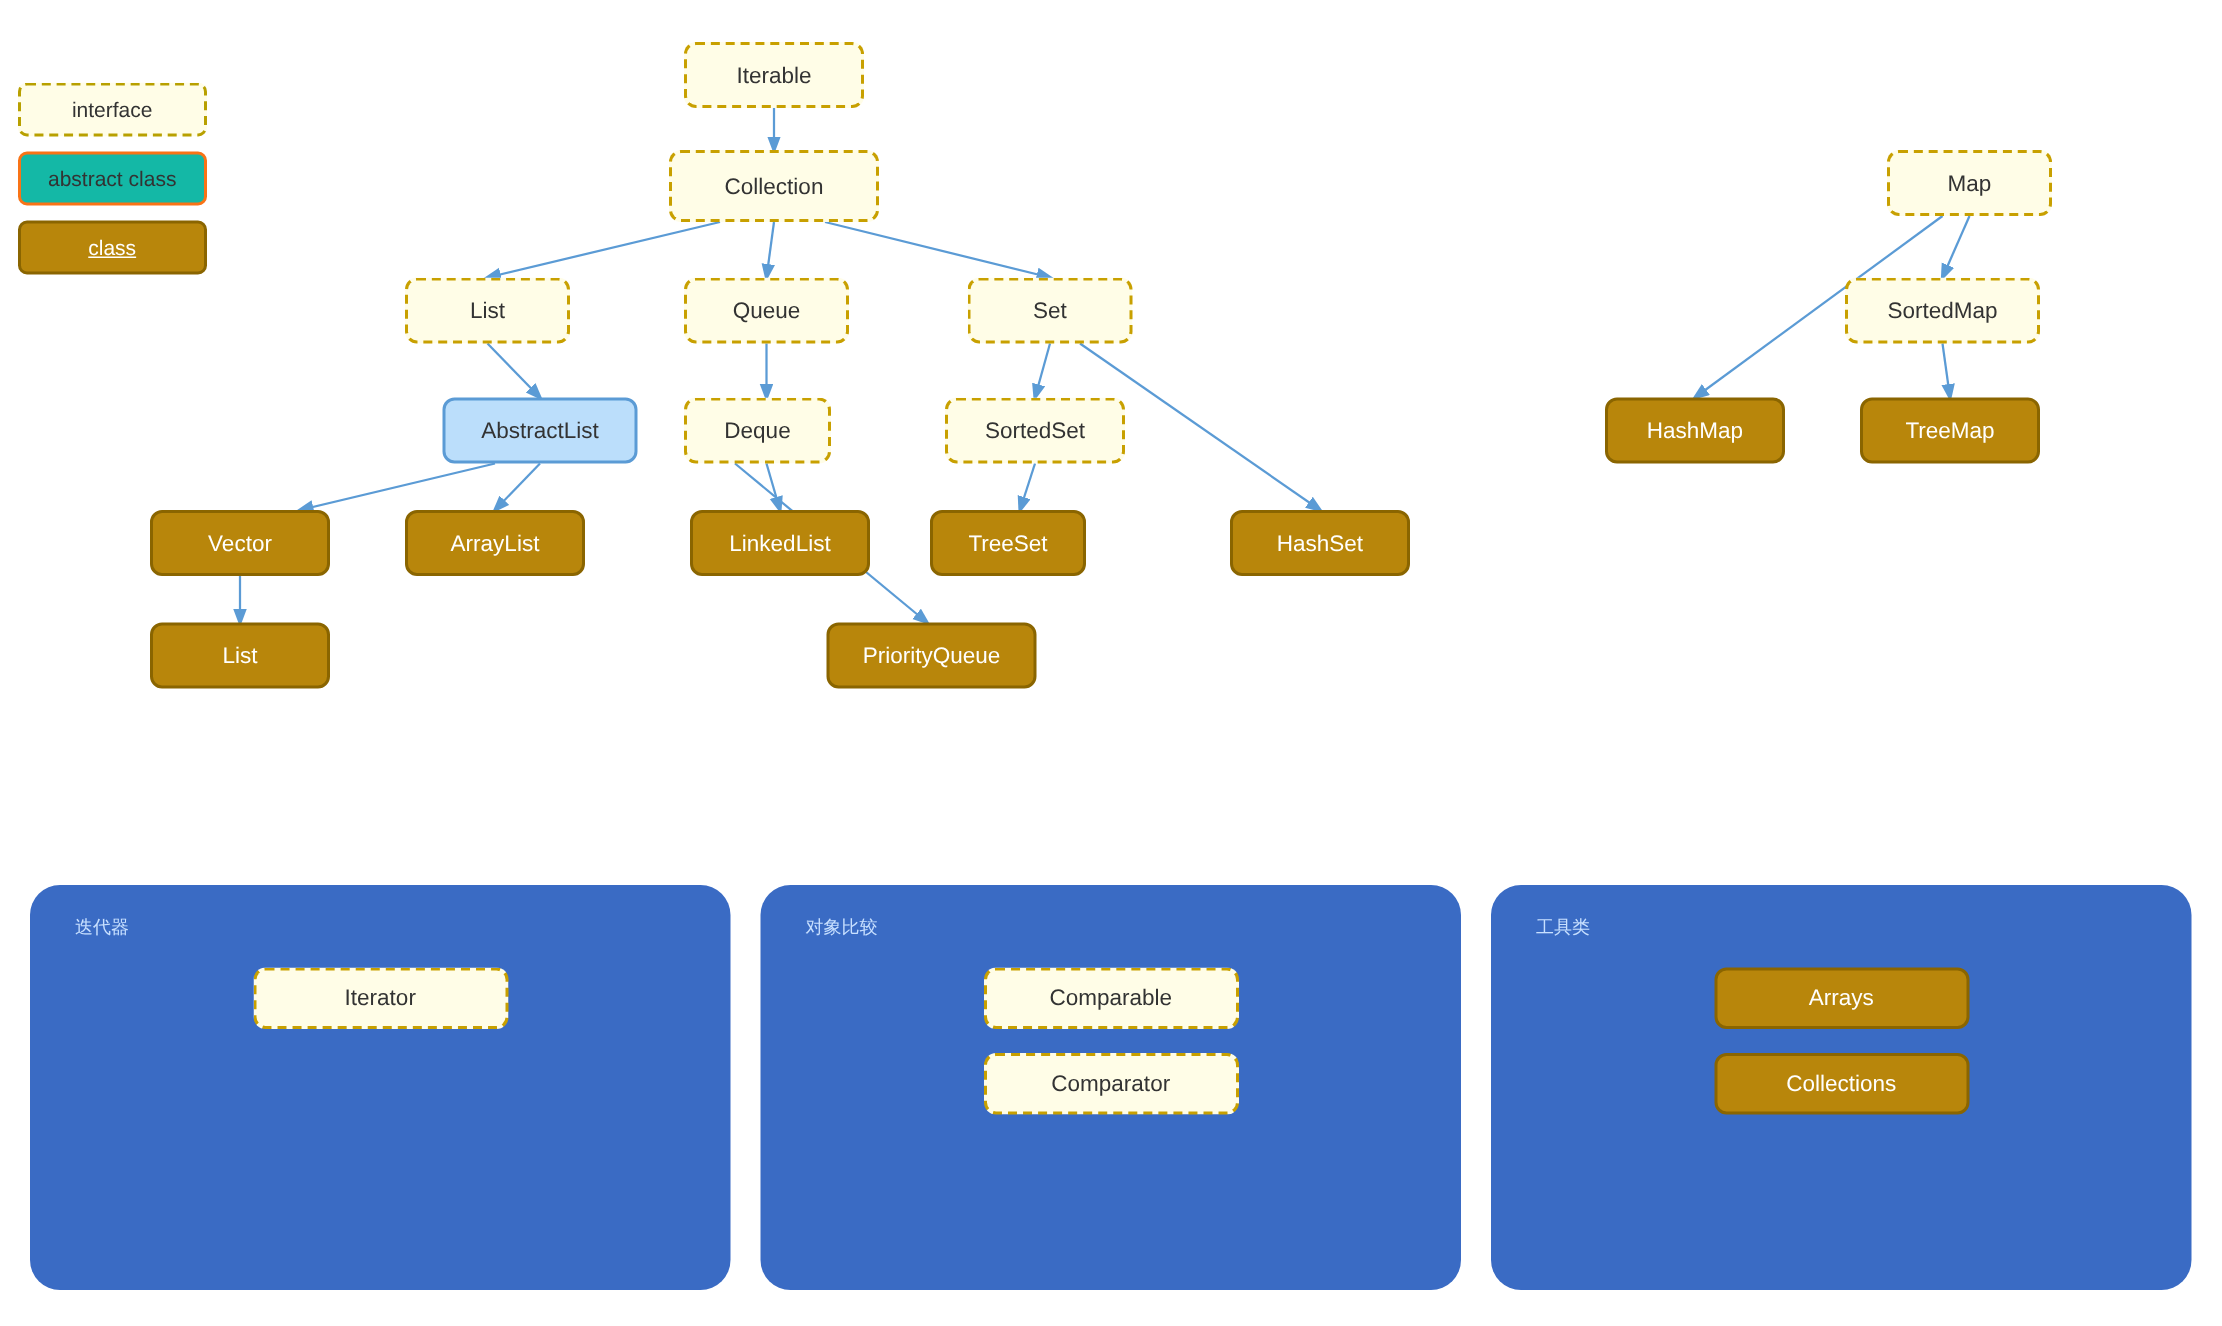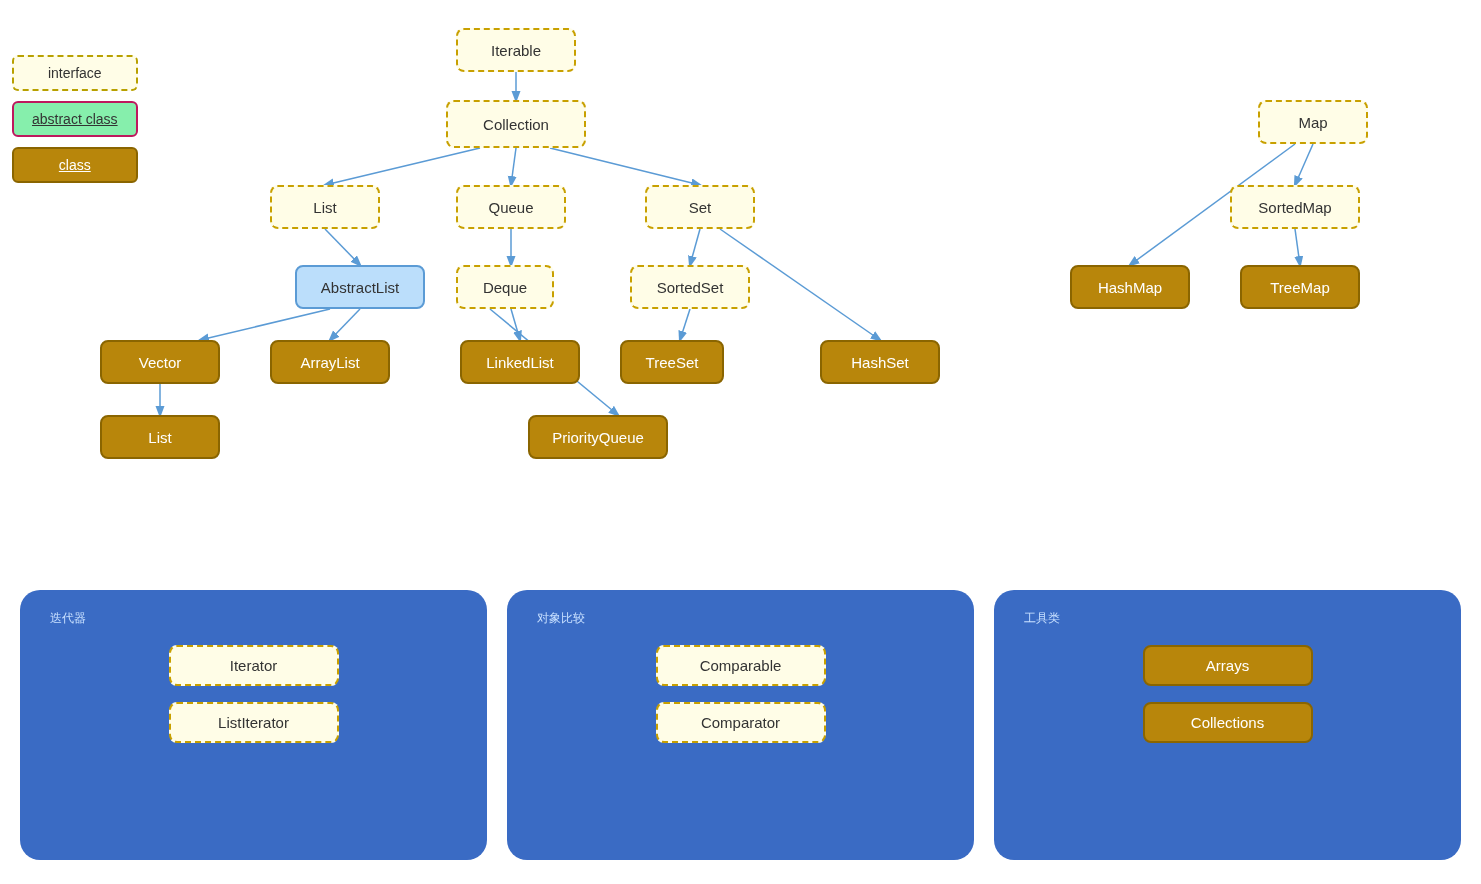--- a/index.html
+++ b/index.html
@@ -27,24 +27,23 @@
       font-size: 14px;
       font-weight: 500;
       text-align: center;
     }
     .legend-interface {
       background: #fffde7;
       border: 2px dashed #b8a000;
       color: #333;
     }
     .legend-abstract {
-      background: #86efac;
-      border: 2px solid #be185d;
-      color: #333;
-      text-decoration: underline;
+      background: #14b8a6;
+      border: 2px solid #f97316;
+      color: #333;
     }
     .legend-class {
       background: #b8860b;
       border: 2px solid #8a6500;
       color: #fff;
       text-decoration: underline;
     }
 
     
     .diagram {
@@ -248,21 +247,21 @@
   </div>
 
   <div class="node node-class" style="left:820px;top:340px;width:120px;height:44px;">
     <span>HashSet</span>
   </div>
 
   <div class="node node-class" style="left:100px;top:415px;width:120px;height:44px;">
     <span>List</span>
   </div>
 
-  <div class="node node-class" style="left:528px;top:415px;width:140px;height:44px;">
+  <div class="node node-class" style="left:551px;top:415px;width:140px;height:44px;">
     <span>PriorityQueue</span>
   </div>
 
   <div class="node node-interface" style="left:1258px;top:100px;width:110px;height:44px;">
     <span>Map</span>
   </div>
 
   <div class="node node-interface" style="left:1230px;top:185px;width:130px;height:44px;">
     <span>SortedMap</span>
   </div>
@@ -275,21 +274,20 @@
     <span>TreeMap</span>
   </div>
 </div>
 
 <div class="bottom-panels">
 
   <div class="panel">
     <div class="panel-title">迭代器</div>
     <div class="panel-items">
       <div class="panel-node-interface">Iterator</div>
-      <div class="panel-node-interface">ListIterator</div>
     </div>
   </div>
 
   <div class="panel">
     <div class="panel-title">对象比较</div>
     <div class="panel-items">
       <div class="panel-node-interface">Comparable</div>
       <div class="panel-node-interface">Comparator</div>
     </div>
   </div>

